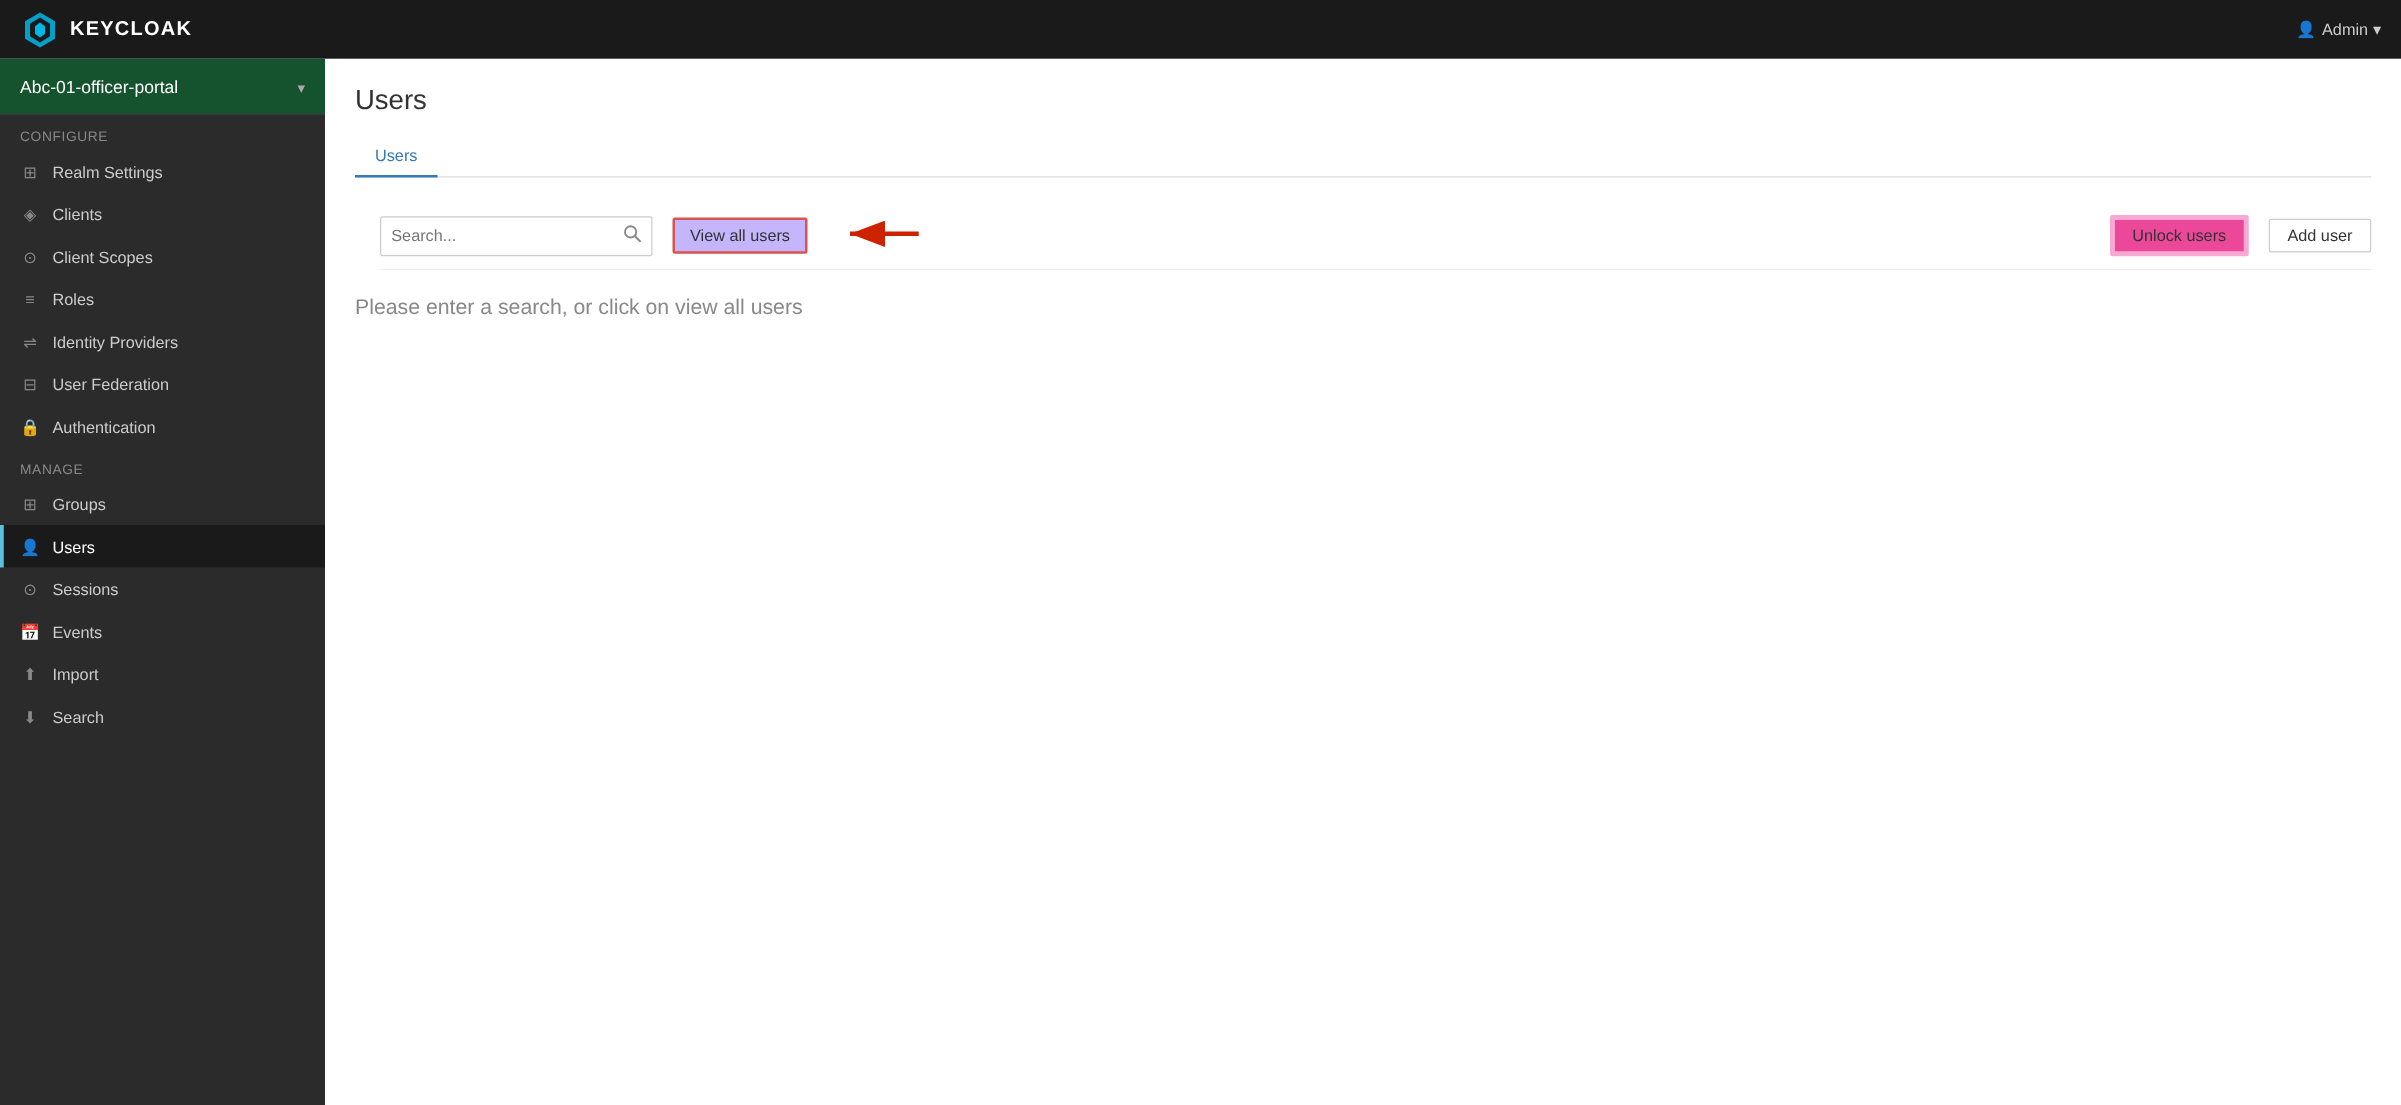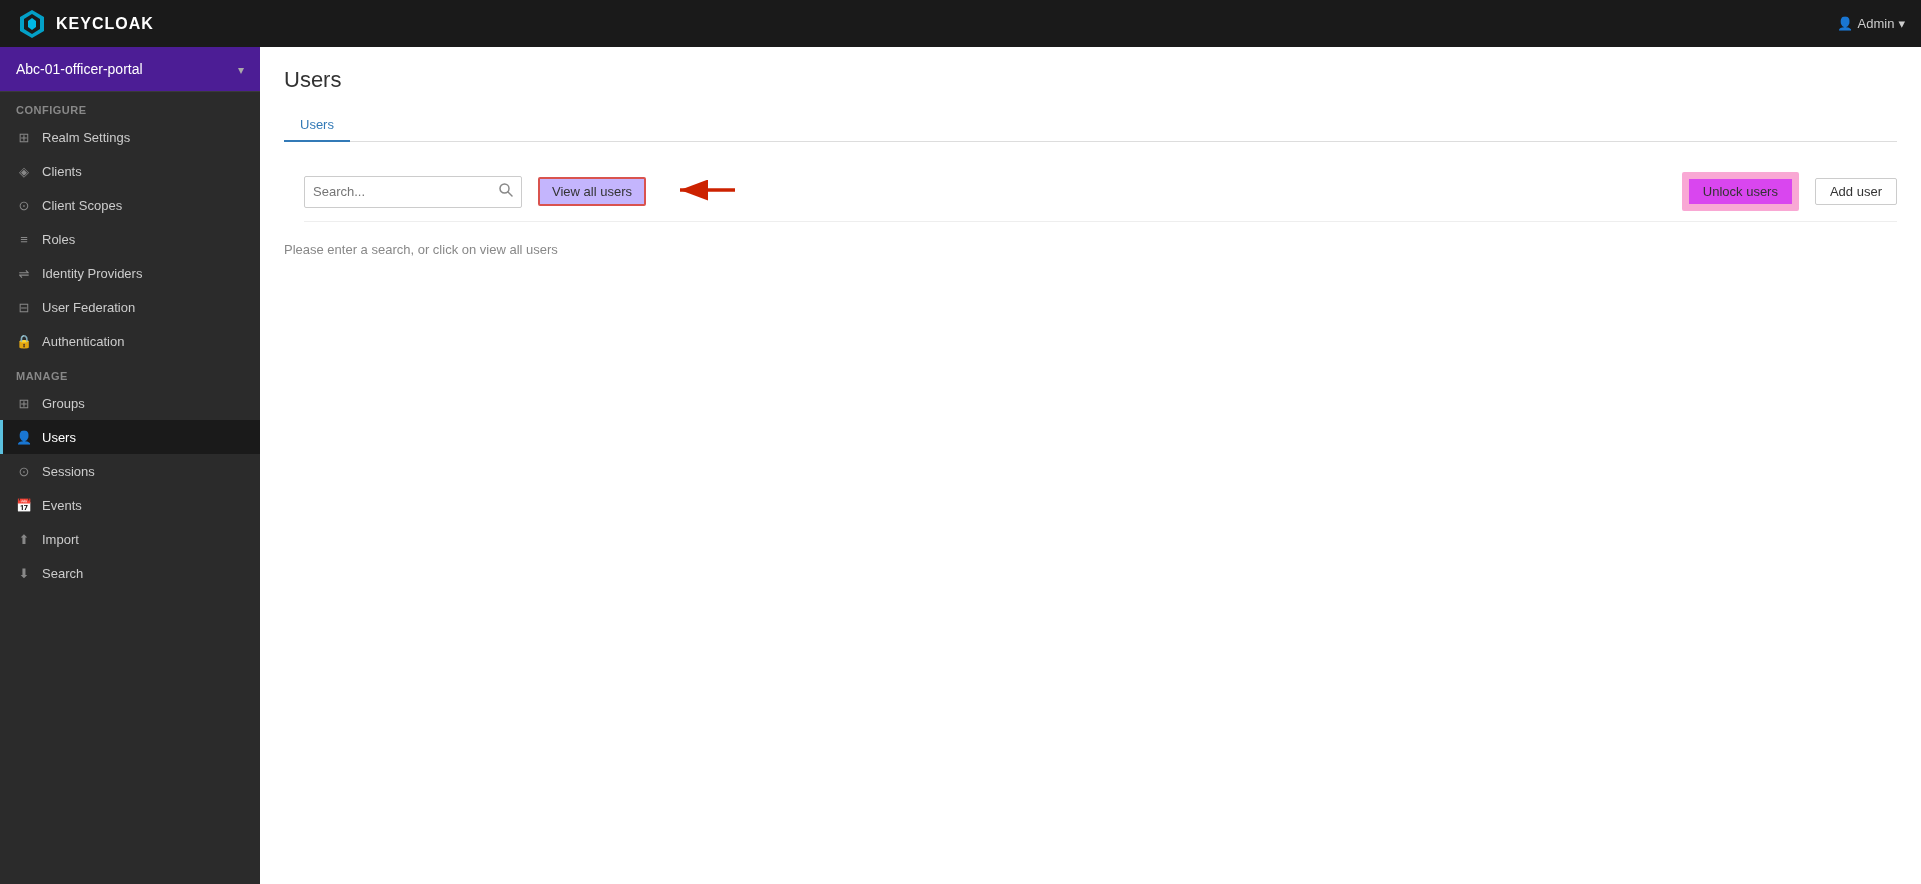--- a/index.html
+++ b/index.html
@@ -54,37 +54,36 @@
       display: flex;
       flex-direction: column;
       overflow-y: auto;
       flex-shrink: 0;
     }
     .realm-selector {
       display: flex;
       align-items: flex-end;
       justify-content: space-between;
       padding: 14px 16px;
-      background: #4c1d95;
+      background: #14532d;
       cursor: pointer;
       color: #fff;
       font-size: 14px;
       border-bottom: 1px solid #3a3a3a;
     }
     .realm-selector .chevron {
       color: #aaa;
       font-size: 12px;
     }
     .sidebar-section-label {
       padding: 12px 16px 4px;
       font-size: 11px;
       text-transform: uppercase;
       color: #888;
       letter-spacing: 0.5px;
-      font-weight: bold;
     }
     .sidebar-item {
       display: flex;
       align-items: center;
       gap: 10px;
       padding: 9px 16px;
       cursor: pointer;
       color: #ccc;
       font-size: 13px;
       transition: background 0.15s;
@@ -170,42 +169,42 @@
       background: #c4b5fd;
       color: #333;
       padding: 5px 12px;
       font-size: 13px;
       cursor: pointer;
       border-radius: 2px;
       font-weight: 500;
     }
     .spacer { flex: 1; }
     .unlock-btn {
-      background: #d946ef;
-      border: 7px solid #f9a8d4;
+      background: #ec4899;
+      border: 4px solid #f9a8d4;
       color: #333;
       padding: 5px 14px;
       font-size: 13px;
       cursor: pointer;
       border-radius: 2px;
     }
     .add-user-btn {
       background: #fff;
       border: 1px solid #ccc;
       color: #333;
       padding: 5px 14px;
       font-size: 13px;
       cursor: pointer;
       border-radius: 2px;
     }
 
     .hint-text {
       padding: 12px 0;
       color: #888;
-      font-size: 13px;
+      font-size: 17px;
     }
 
     
     .red-arrow {
       display: inline-block;
       margin-left: 8px;
     }
   </style>
 </head>
 <body>

